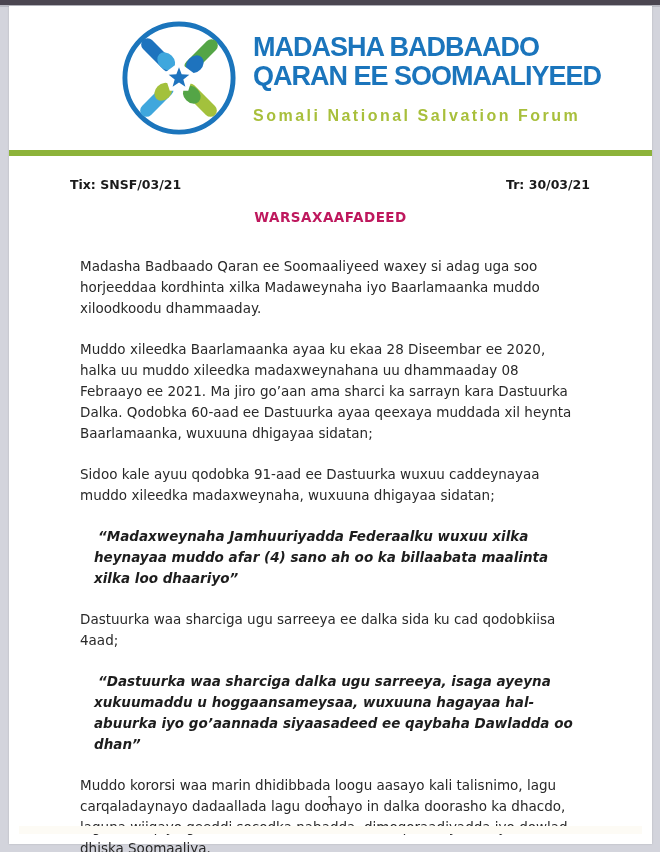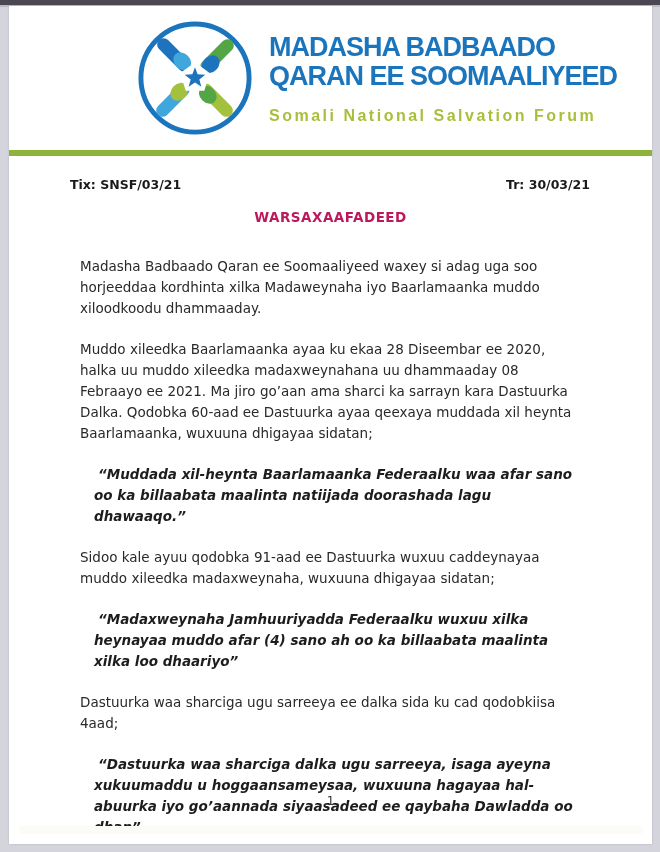--- a/index.html
+++ b/index.html
@@ -13,21 +13,21 @@
     position:absolute;top:0;left:0;width:660px;height:5px;
     background:#4b4651;border-bottom:2px solid #b9bac3;
   }
   .scan-page{
     position:absolute;left:9px;right:8px;top:6px;bottom:8px;
     background:#ffffff;
     box-shadow:0 0 2px rgba(0,0,0,.15);
   }
   
   .letterhead{
-    height:144px;display:flex;align-items:center;padding-left:16px;
+    height:144px;display:flex;align-items:center;
   }
   .logo{margin-left:110px;width:120px;height:118px;flex:0 0 auto;}
   .title-block{margin-left:14px;padding-top:4px;}
   .title-line{
     font-family:"Liberation Sans",sans-serif;
     font-weight:bold;font-size:27px;line-height:29px;
     letter-spacing:-1px;color:#1b75bc;white-space:nowrap;
   }
   .subtitle{
     font-family:"Liberation Sans",sans-serif;
@@ -108,21 +108,20 @@
   <div class="ref-row">
     <span>Tix: SNSF/03/21</span>
     <span>Tr: 30/03/21</span>
   </div>
 
   <div class="doc-heading">WARSAXAAFADEED</div>
 
   <div class="doc-body">
       <p class="para body">Madasha Badbaado Qaran ee Soomaaliyeed waxey si adag uga soo horjeeddaa kordhinta xilka Madaweynaha iyo Baarlamaanka muddo xiloodkoodu dhammaaday.</p>
       <p class="para body">Muddo xileedka Baarlamaanka ayaa ku ekaa 28 Diseembar ee 2020, halka uu muddo xileedka madaxweynahana uu dhammaaday 08 Febraayo ee 2021. Ma jiro go’aan ama sharci ka sarrayn kara Dastuurka Dalka. Qodobka 60-aad ee Dastuurka ayaa qeexaya muddada xil heynta Baarlamaanka, wuxuuna dhigayaa sidatan;</p>
-      <p class="para quote">“Muddada xil-heynta Baarlamaanka Federaalku waa afar sano oo ka billaabata maalinta natiijada doorashada lagu dhawaaqo.”</p>
       <p class="para body">Sidoo kale ayuu qodobka 91-aad ee Dastuurka wuxuu caddeynayaa muddo xileedka madaxweynaha, wuxuuna dhigayaa sidatan;</p>
       <p class="para quote">“Madaxweynaha Jamhuuriyadda Federaalku wuxuu xilka heynayaa muddo afar (4) sano ah oo ka billaabata maalinta xilka loo dhaariyo”</p>
       <p class="para body">Dastuurka waa sharciga ugu sarreeya ee dalka sida ku cad qodobkiisa 4aad;</p>
       <p class="para quote">“Dastuurka waa sharciga dalka ugu sarreeya, isaga ayeyna xukuumaddu u hoggaansameysaa, wuxuuna hagayaa hal-abuurka iyo go’aannada siyaasadeed ee qaybaha Dawladda oo dhan”</p>
       <p class="para body">Muddo kororsi waa marin dhidibbada loogu aasayo kali talisnimo, lagu carqaladaynayo dadaallada lagu doonayo in dalka doorasho ka dhacdo, laguna wiiqayo geeddi socodka nabadda, dimoqoraadiyadda iyo dowlad dhiska Soomaaliya.</p>
     </div>
 
   <div class="page-number">1</div>
 
   <div class="bottom-tint"></div>

